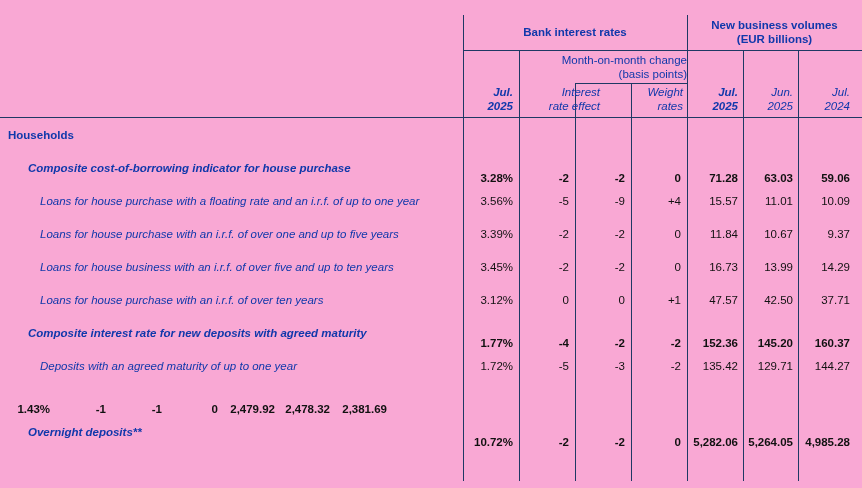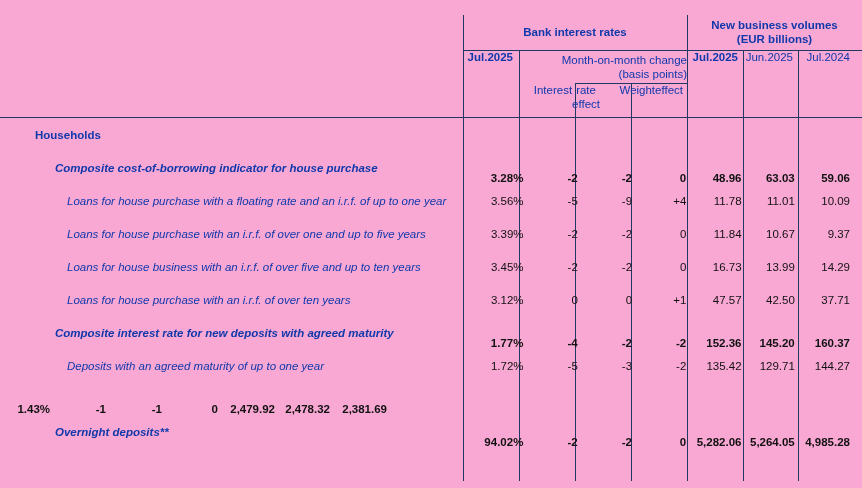--- a/index.html
+++ b/index.html
@@ -31,32 +31,32 @@
     color:#1038AB;
     font-size:11.5px;
     line-height:14px;
     text-align:center;
   }
   .hd.bold{font-weight:bold;}
   .group{display:flex;flex-direction:column;justify-content:center;}
   #hd-bank{left:463px;top:15px;width:224px;height:34px;}
   #hd-nbv{left:687px;top:15px;width:175px;height:34px;}
   #hd-mom{left:519px;top:51px;width:168px;height:31px;align-items:flex-end;}
-  .colhead{display:flex;flex-direction:row;justify-content:flex-end;box-sizing:border-box;padding-bottom:3px;}
+  .colhead{display:flex;flex-direction:column;justify-content:flex-end;text-align:right;box-sizing:border-box;padding-bottom:3px;font-style:italic;}
   #hd-rate{left:463px;top:50px;width:56px;height:66px;padding-right:6px;}
   #hd-int{left:547px;top:83px;width:56px;height:33px;padding-right:3px;}
   #hd-wgt{left:631px;top:83px;width:56px;height:33px;padding-right:4px;}
   #hd-nbv1{left:687px;top:50px;width:56px;height:66px;padding-right:5px;}
   #hd-nbv2{left:743px;top:50px;width:55px;height:66px;padding-right:5px;}
   #hd-nbv3{left:798px;top:50px;width:64px;height:66px;padding-right:12px;}
   
   .body{position:absolute;top:118px;left:0;width:862px;}
   .row{display:flex;height:33px;align-items:center;}
   .cell{box-sizing:border-box;font-size:11.5px;white-space:nowrap;overflow:hidden;}
-  .lbl{width:463px;color:#1038AB;margin-left:27px;}
+  .lbl{width:463px;color:#1038AB;}
   .lbl.sec{font-weight:bold;padding-left:8px;}
   .lbl.em{font-weight:bold;font-style:italic;padding-left:28px;}
   .lbl.sub{font-style:italic;padding-left:40px;}
   .num{color:#111111;text-align:right;}
   .num.b{font-weight:bold;margin-top:21px;}
   .c1{width:56px;padding-right:6px;}
   .c2{width:56px;padding-right:6px;}
   .c3{width:56px;padding-right:6px;}
   .c4{width:56px;padding-right:6px;}
   .c5{width:56px;padding-right:5px;}
@@ -94,21 +94,21 @@
   <div class="hd bold colhead" id="hd-rate">
     <span>Jul.</span>
     <span>2025</span>
   </div>
   <div class="hd colhead" id="hd-int">
     <span>Interest</span>
     <span>rate effect</span>
   </div>
   <div class="hd colhead" id="hd-wgt">
     <span>Weight</span>
-    <span>effect</span>
+    <span>rates</span>
   </div>
   <div class="hd bold colhead" id="hd-nbv1">
     <span>Jul.</span>
     <span>2025</span>
   </div>
   <div class="hd colhead" id="hd-nbv2">
     <span>Jun.</span>
     <span>2025</span>
   </div>
   <div class="hd colhead" id="hd-nbv3">
@@ -128,32 +128,32 @@
       <div class="cell num c6"></div>
       <div class="cell num c7"></div>
     </div>
 
     <div class="row">
       <div class="cell lbl em">Composite cost-of-borrowing indicator for house purchase</div>
       <div class="cell num b c1">3.28%</div>
       <div class="cell num b c2">-2</div>
       <div class="cell num b c3">-2</div>
       <div class="cell num b c4">0</div>
-      <div class="cell num b c5">48.96</div>
+      <div class="cell num b c5">71.28</div>
       <div class="cell num b c6">63.03</div>
       <div class="cell num b c7">59.06</div>
     </div>
 
     <div class="row">
       <div class="cell lbl sub">Loans for house purchase with a floating rate and an i.r.f. of up to one year</div>
       <div class="cell num c1">3.56%</div>
       <div class="cell num c2">-5</div>
       <div class="cell num c3">-9</div>
       <div class="cell num c4">+4</div>
-      <div class="cell num c5">11.78</div>
+      <div class="cell num c5">15.57</div>
       <div class="cell num c6">11.01</div>
       <div class="cell num c7">10.09</div>
     </div>
 
     <div class="row">
       <div class="cell lbl sub">Loans for house purchase with an i.r.f. of over one and up to five years</div>
       <div class="cell num c1">3.39%</div>
       <div class="cell num c2">-2</div>
       <div class="cell num c3">-2</div>
       <div class="cell num c4">0</div>
@@ -212,21 +212,21 @@
       <div class="cell num b c2">-1</div>
       <div class="cell num b c3">-1</div>
       <div class="cell num b c4">0</div>
       <div class="cell num b c5">2,479.92</div>
       <div class="cell num b c6">2,478.32</div>
       <div class="cell num b c7">2,381.69</div>
     </div>
 
     <div class="row">
       <div class="cell lbl em">Overnight deposits**</div>
-      <div class="cell num b c1">94.02%</div>
+      <div class="cell num b c1">10.72%</div>
       <div class="cell num b c2">-2</div>
       <div class="cell num b c3">-2</div>
       <div class="cell num b c4">0</div>
       <div class="cell num b c5">5,282.06</div>
       <div class="cell num b c6">5,264.05</div>
       <div class="cell num b c7">4,985.28</div>
     </div>
 
   </div>
 </div>

